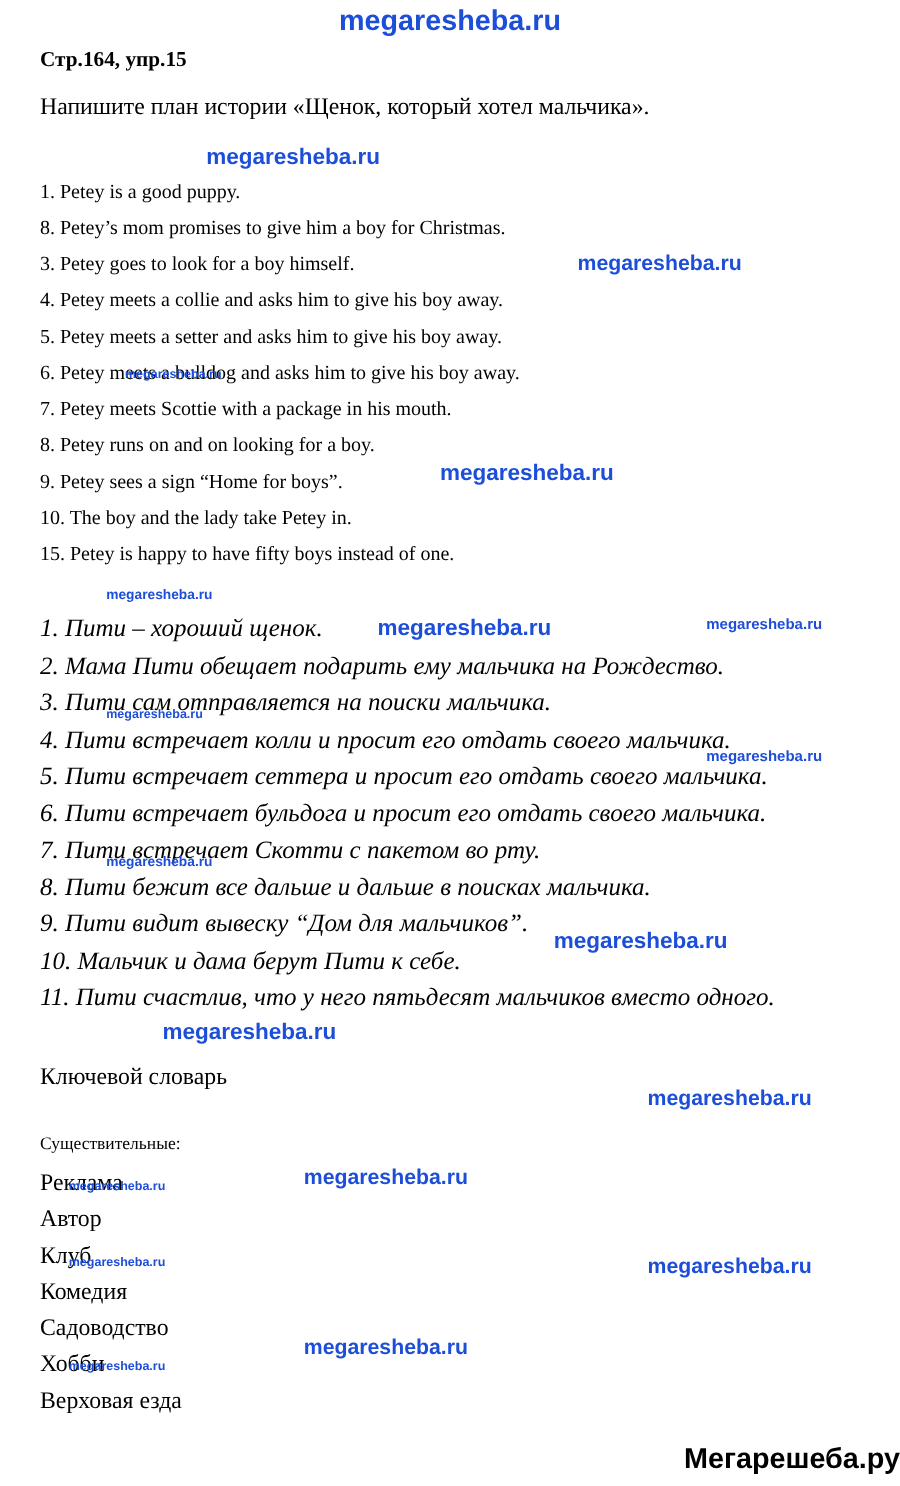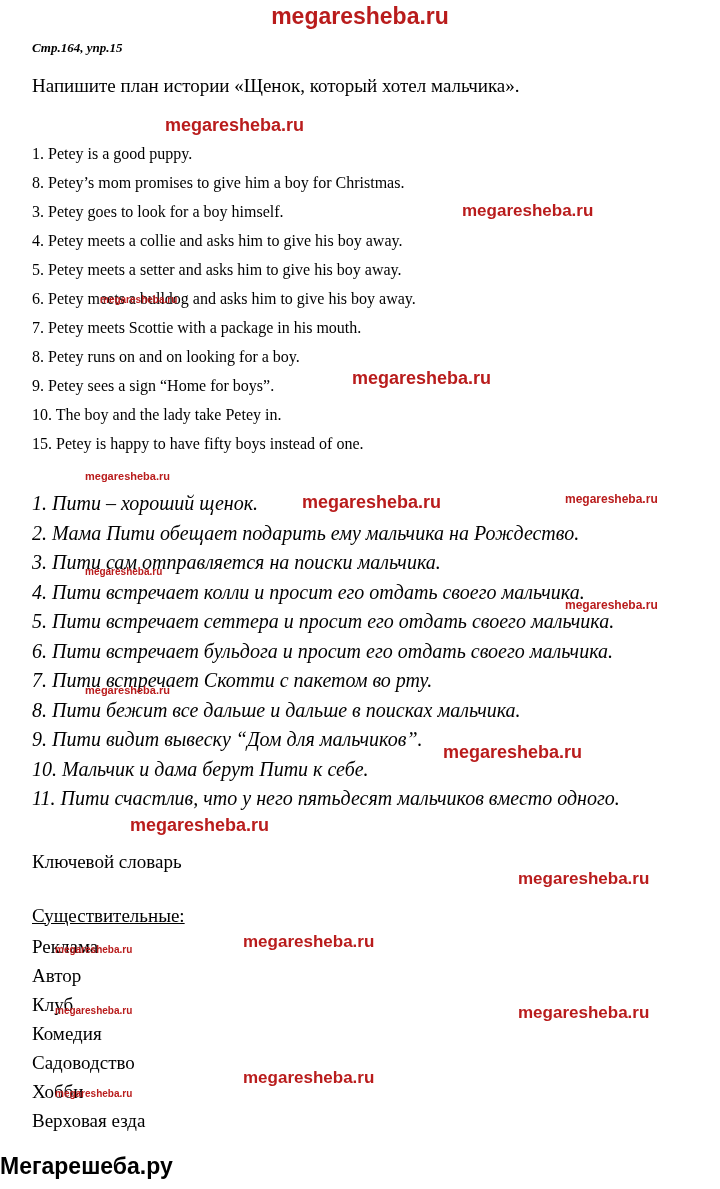--- a/index.html
+++ b/index.html
@@ -9,39 +9,39 @@
     width:720px;
     height:1189px;
     background:#ffffff;
     color:#000;
     font-family:"Liberation Serif", serif;
     overflow:hidden;
   }
   .wm {
     font-family:"Liberation Sans", sans-serif;
     font-weight:bold;
-    color:#b91c1c;
+    color:#1d4ed8;
     white-space:nowrap;
   }
   .wm-abs { position:absolute; }
   .top-wm { text-align:center; font-size:23px; line-height:28px; padding-top:2px; }
-  .heading { font-weight:bold; font-size:13px; line-height:24px; margin:6px 0 0 32px;font-style:italic; }
+  .heading { font-weight:bold; font-size:17px; line-height:24px; margin:6px 0 0 32px; }
   .task { font-size:19px; line-height:24px; margin:14px 0 0 32px; }
   .wm-line1 { font-size:18px; line-height:22px; margin:16px 0 0 165px; }
   .list { margin-left:32px; font-size:16px; }
   .list p { line-height:29px; white-space:nowrap; }
   .english { margin-top:3px; }
   .russian { margin-top:31px; font-style:italic; font-size:20px; }
   .russian p { line-height:29.5px; }
   .wm-line2 { font-size:18px; line-height:22px; margin:0 0 0 130px; }
   .vocab-title { font-size:19px; line-height:24px; margin:14px 0 0 32px; }
-  .nouns-label { font-size:19px; line-height:24px; margin:30px 0 0 32px;text-decoration:underline; }
+  .nouns-label { font-size:14px; line-height:24px; margin:30px 0 0 32px; }
   .nouns { margin:4px 0 0 32px; font-size:19px; }
   .nouns p { line-height:29px; }
-  .footer { text-align:left; font-size:23px; line-height:30px; margin-top:16px; font-family:"Liberation Sans", sans-serif; font-weight:bold; }
+  .footer { text-align:right; font-size:23px; line-height:30px; margin-top:16px; font-family:"Liberation Sans", sans-serif; font-weight:bold; }
 </style>
 </head>
 <body>
 
 <div class="page">
 
   <div class="wm top-wm">megaresheba.ru</div>
 
   <div class="heading">Стр.164, упр.15</div>
 

